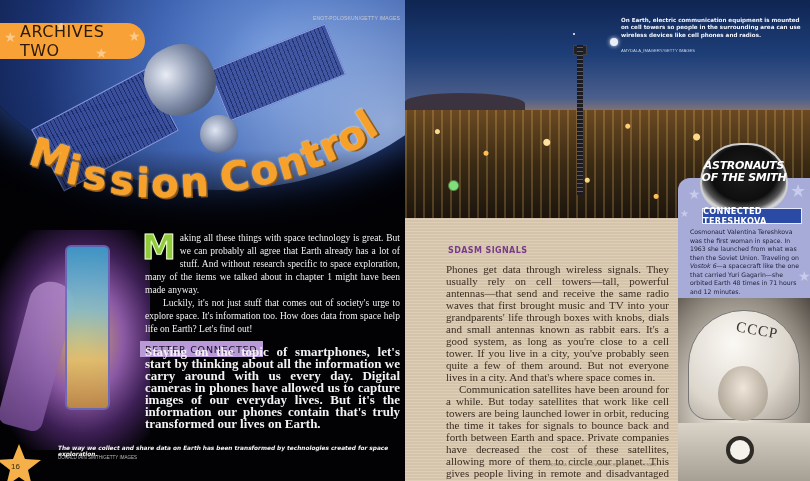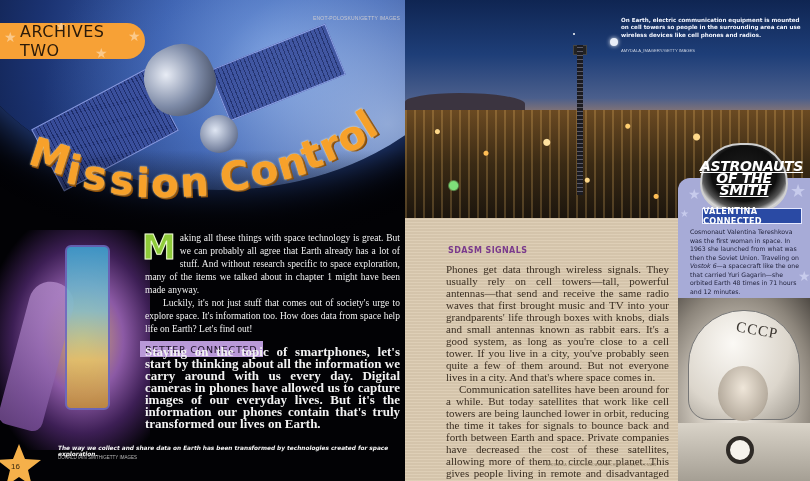--- a/index.html
+++ b/index.html
@@ -90,21 +90,21 @@
   .rp-text p.indent { text-indent:13px; }
   .credit-bottom { position:absolute; left:546px; top:463px; font-family:"Liberation Sans", sans-serif; font-size:3.6px; color:#8a7a62; letter-spacing:0.2px; }
 
   
   .sidebar { position:absolute; left:678px; top:178px; width:132px; height:120px; background:#a7abd7; border-radius:12px 0 0 0; overflow:hidden; }
   .sidebar .star { position:absolute; color:#c7cbec; font-size:14px; }
   .helmet { position:absolute; left:700px; top:143px; width:88px; height:68px; border-radius:44px 44px 30px 30px;
     background: radial-gradient(ellipse at 50% 45%, #1e1e1e 0%, #0e0e0e 55%, #555 70%, #d8d8d8 80%, #8a8a8a 100%);
     border:2px solid #cfcfcf; }
   .helmet-text { position:absolute; left:700px; top:160px; width:88px; text-align:center; font-family:"DejaVu Sans", sans-serif;
-    font-weight:bold; font-size:14px; line-height:12px; color:#fff; font-style:italic; letter-spacing:-0.3px;text-decoration:underline; }
+    font-weight:bold; font-size:11px; line-height:12px; color:#fff; font-style:italic; letter-spacing:-0.3px; }
   .name-bar { position:absolute; left:702px; top:208px; width:100px; height:16px; background:#2a4aa4; border:1px solid #e6e9ff;
     color:#fff; font-family:"DejaVu Sans", sans-serif; font-weight:bold; font-size:8.2px; letter-spacing:0.3px; display:flex; align-items:center; justify-content:center; }
   .sidebar-text { position:absolute; left:690px; top:228px; width:112px; font-family:"DejaVu Sans", sans-serif; font-size:6.2px; line-height:8.5px; color:#1d1f38; }
   .sidebar-text em { font-style:italic; }
   .cosmo-photo { position:absolute; left:678px; top:298px; width:132px; height:183px;
     background: radial-gradient(ellipse at 45% 55%, #f0ebe3 0%, #cfc8bd 40%, #8c857b 75%, #4f4a44 100%); overflow:hidden; }
   .cosmo-helmet { position:absolute; left:10px; top:12px; width:112px; height:110px; border-radius:55px 55px 20px 20px;
     background: radial-gradient(ellipse at 40% 30%, #fbf9f5 0%, #dcd6cc 60%, #9d978d 100%); border:1px solid #777; }
   .cosmo-face { position:absolute; left:40px; top:68px; width:50px; height:55px; border-radius:50%;
     background: radial-gradient(ellipse at 50% 40%, #efe6d9 0%, #b7ad9f 70%, #6b645a 100%); }
@@ -197,21 +197,21 @@
   <span class="star" style="left:10px;top:8px;">★</span>
   <span class="star" style="left:2px;top:30px;font-size:10px;">★</span>
   <span class="star" style="left:112px;top:2px;font-size:18px;">★</span>
   <span class="star" style="left:120px;top:90px;">★</span>
 </div>
 <div class="helmet"></div>
 <div class="helmet-text">
   <div>ASTRONAUTS</div>
   <div>OF THE SMITH</div>
 </div>
-<div class="name-bar">VALENTINA CONNECTED</div>
+<div class="name-bar">CONNECTED TERESHKOVA</div>
 <div class="sidebar-text"><span>Cosmonaut Valentina Tereshkova was the first woman in space. In 1963 she launched from what was then the Soviet Union. Traveling on </span><em>Vostok 6</em><span>—a spacecraft like the one that carried Yuri Gagarin—she orbited Earth 48 times in 71 hours and 12 minutes.</span></div>
 
 <div class="cosmo-photo">
   <div class="cosmo-helmet"></div>
   <div class="cosmo-cccp">CCCP</div>
   <div class="cosmo-face"></div>
   <div class="cosmo-suit"></div>
   <div class="cosmo-disk"></div>
 </div>
 

